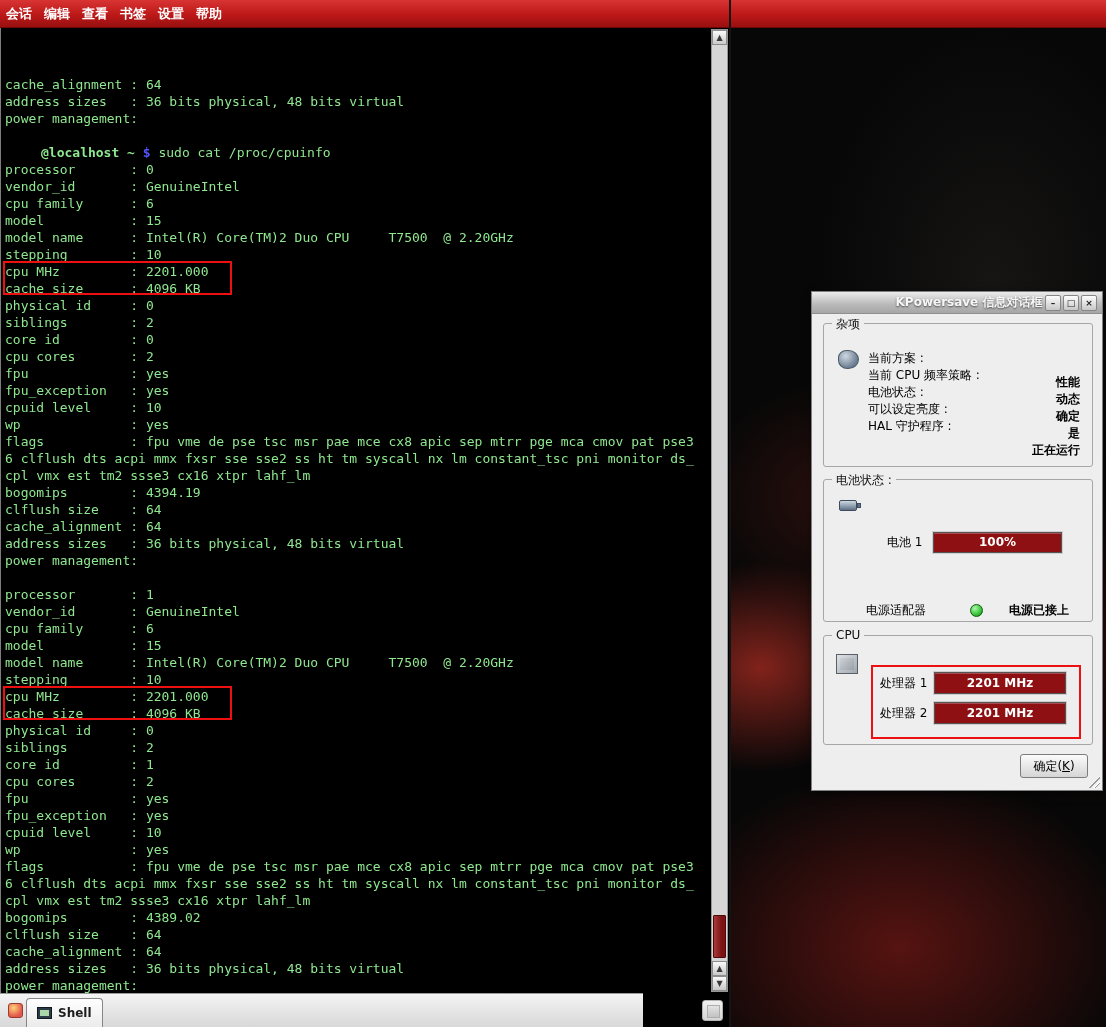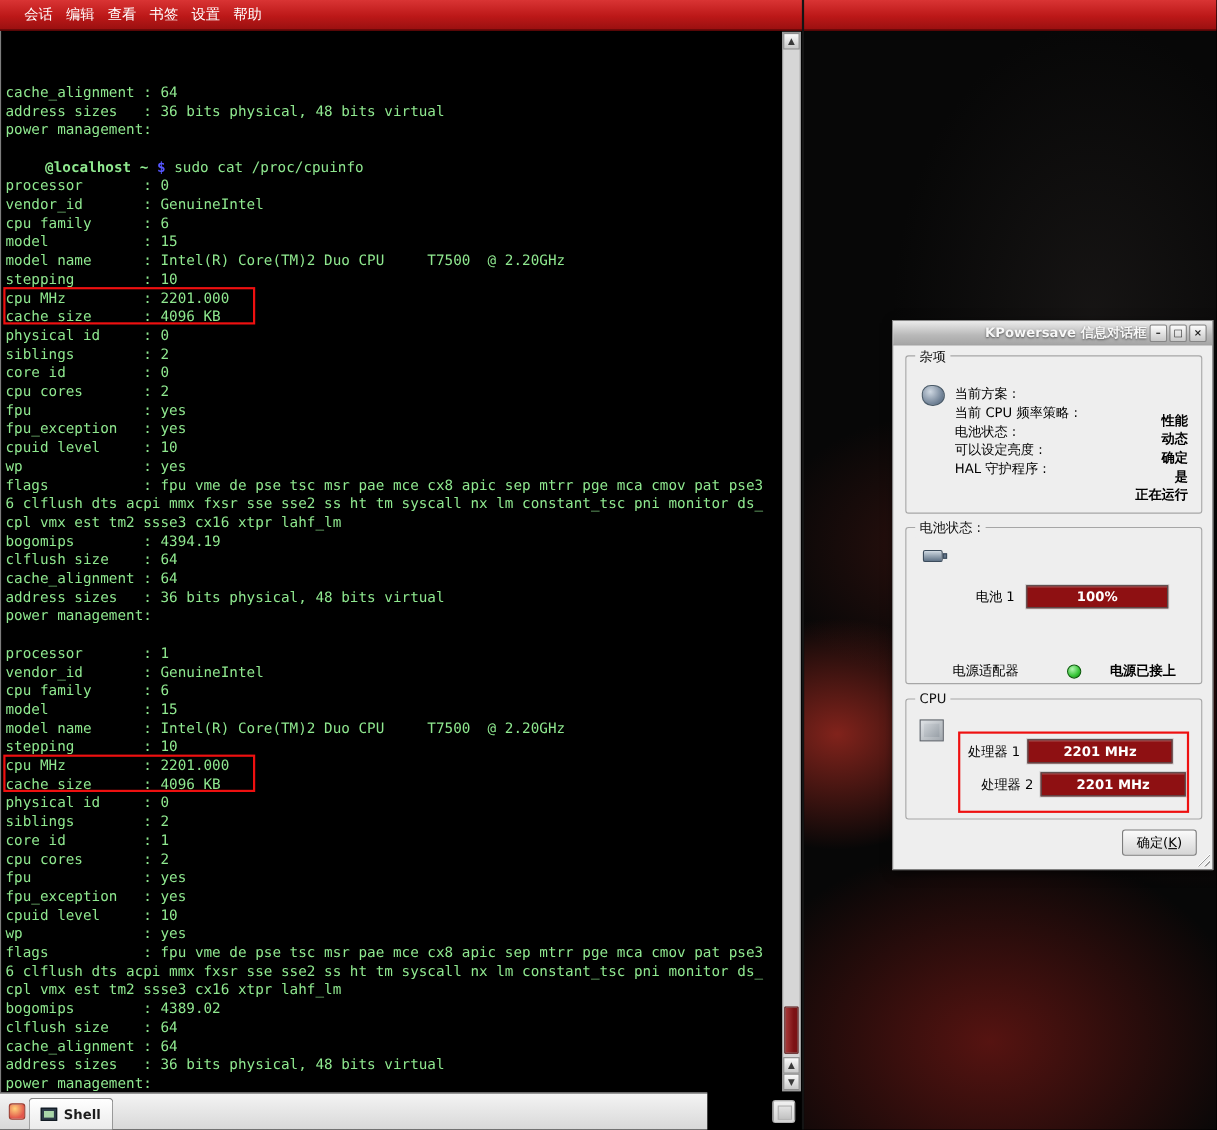--- a/index.html
+++ b/index.html
@@ -2,21 +2,21 @@
 <html style="--menured: #bc1818; --green: #8fe88f; --pblue: #5656ff; --ann: #ee1010; --maroon: #8e1012; --led: #35c435;"><head>
 <meta charset="utf-8">
 <style>
   * { margin:0; padding:0; box-sizing:border-box; }
   html,body { width:1106px; height:1027px; }
   body { position:relative; overflow:hidden; background:#000; font-family:"DejaVu Sans", sans-serif; }
 
   
   .menubar { position:absolute; left:0; top:0; width:1106px; height:28px; z-index:6;
     background:linear-gradient(#d93434 0%, var(--menured) 55%, #991010 100%);
-    border-bottom:1px solid #6e0808; display:flex; align-items:center; padding-left:16px; }
+    border-bottom:1px solid #6e0808; display:flex; align-items:center; padding-left:0;font-weight:bold; }
   .menu-item { color:#fff; font-size:13px; padding:0 6px; height:28px; line-height:27px; cursor:default; }
 
   
   .terminal-window { position:absolute; left:0; top:28px; width:729px; height:965px; background:#000; border-left:1px solid #7d7d7d; }
   .terminal-view { position:absolute; left:1px; top:0; width:709px; height:965px; overflow:hidden;
     padding:8px 12px 0 3px; font-family:"DejaVu Sans Mono", monospace; font-size:13px; line-height:17px;
     color:var(--green); white-space:pre;margin-top:40px; }
   .tline { height:17px; }
   .redact { display:inline-block; width:36px; height:12px; background:#000; }
   .phost { color:var(--green); font-weight:bold; }
@@ -101,21 +101,21 @@
     display:flex; align-items:center; font-size:12px; color:#000; }
   .adapter-label { width:88px; }
   .led { width:13px; height:13px; border-radius:50%; margin-left:16px;
     background:radial-gradient(circle at 35% 30%, #b0f5b0, var(--led) 60%, #157a15); border:1px solid #0e5e0e; }
   .adapter-status { margin-left:26px; font-weight:bold; }
 
   .cpu-icon { position:absolute; left:12px; top:18px; width:22px; height:20px;
     background:linear-gradient(135deg,#d9dde1,#8d959d); border:1px solid #5a6068;
     box-shadow:inset 0 0 0 3px rgba(255,255,255,.18); }
   .proc-row { position:absolute; left:56px; height:22px; display:flex; align-items:center; }
-  .proc-row.p1 { top:36px; } .proc-row.p2 { top:66px;margin-left:12px; }
+  .proc-row.p1 { top:36px; } .proc-row.p2 { top:66px; }
   .proc-label { font-size:12px; width:54px; color:#000; }
   .proc-bar { width:132px; height:22px; background:var(--maroon); border:1px solid #555;
     box-shadow:inset 0 1px 0 rgba(255,255,255,.25), 0 0 0 1px #cfcfcf;
     color:#fff; font-weight:bold; font-size:12px; text-align:center; line-height:20px; }
   .cpu-annotation { position:absolute; left:47px; top:29px; width:210px; height:74px;
     border:2px solid var(--ann); pointer-events:none; }
 
   .ok-btn { position:absolute; left:208px; top:440px; width:68px; height:24px;
     background:linear-gradient(#fbfbfb,#d5d5d5); border:1px solid #7c7c7c; border-radius:3px;
     font-size:12px; text-align:center; line-height:22px; color:#000; }

